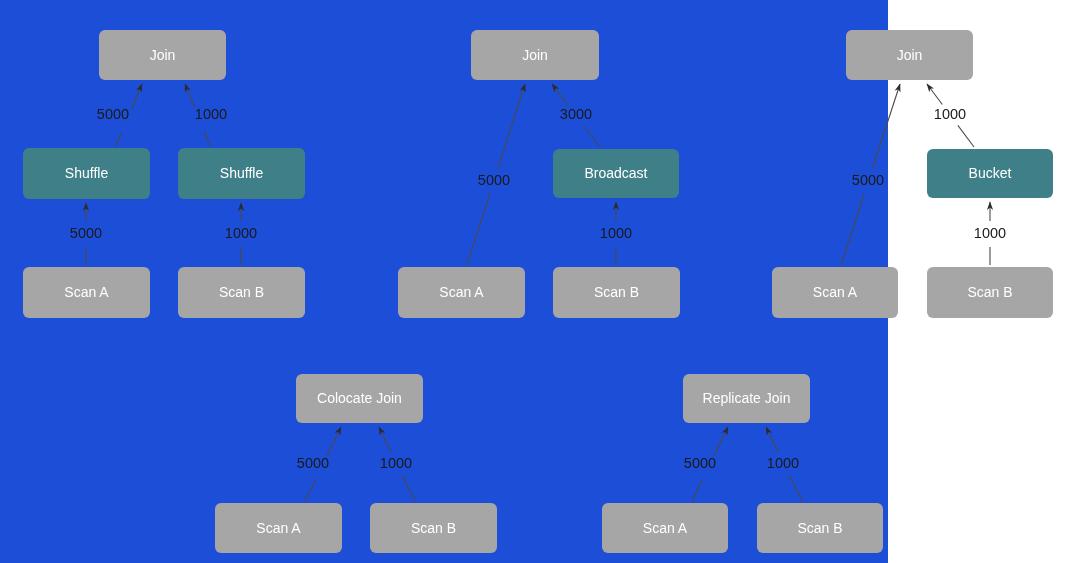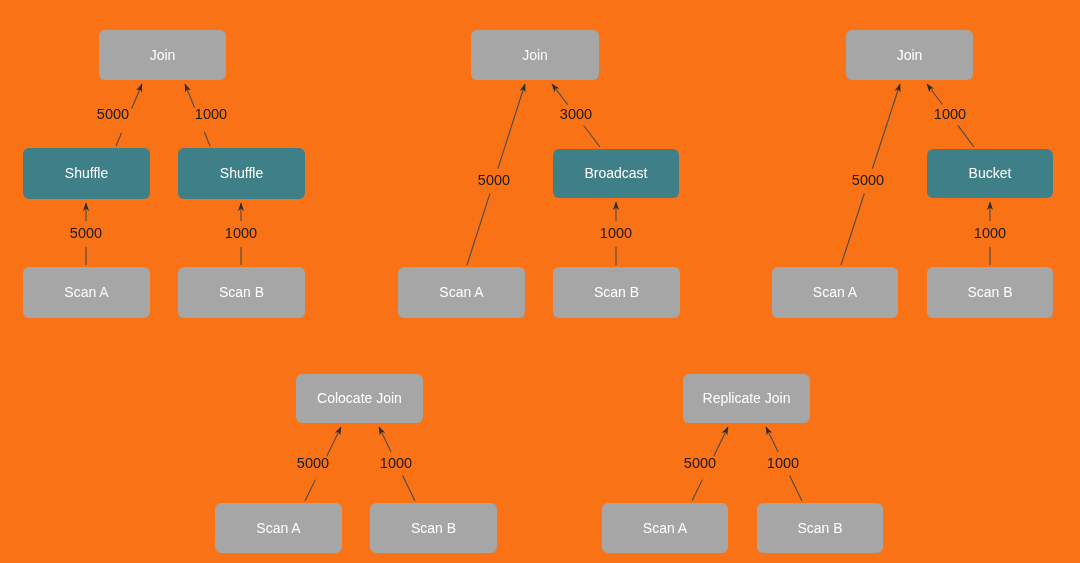--- a/index.html
+++ b/index.html
@@ -8,23 +8,23 @@
     background: #ffffff;
   }
   body {
     width: 1080px;
     height: 563px;
     font-family: "Liberation Sans", sans-serif;
     overflow: hidden;
   }
   #canvas {
     position: relative;
-    width: 1080px;
+    width: 888px;
     height: 563px;
-    background: #f97316;
+    background: #1d4ed8;
   }
   svg.diagram {
     position: absolute;
     left: 0;
     top: 0;
     width: 1080px;
     height: 563px;
   }
   .node-rect {
     rx: 6;

